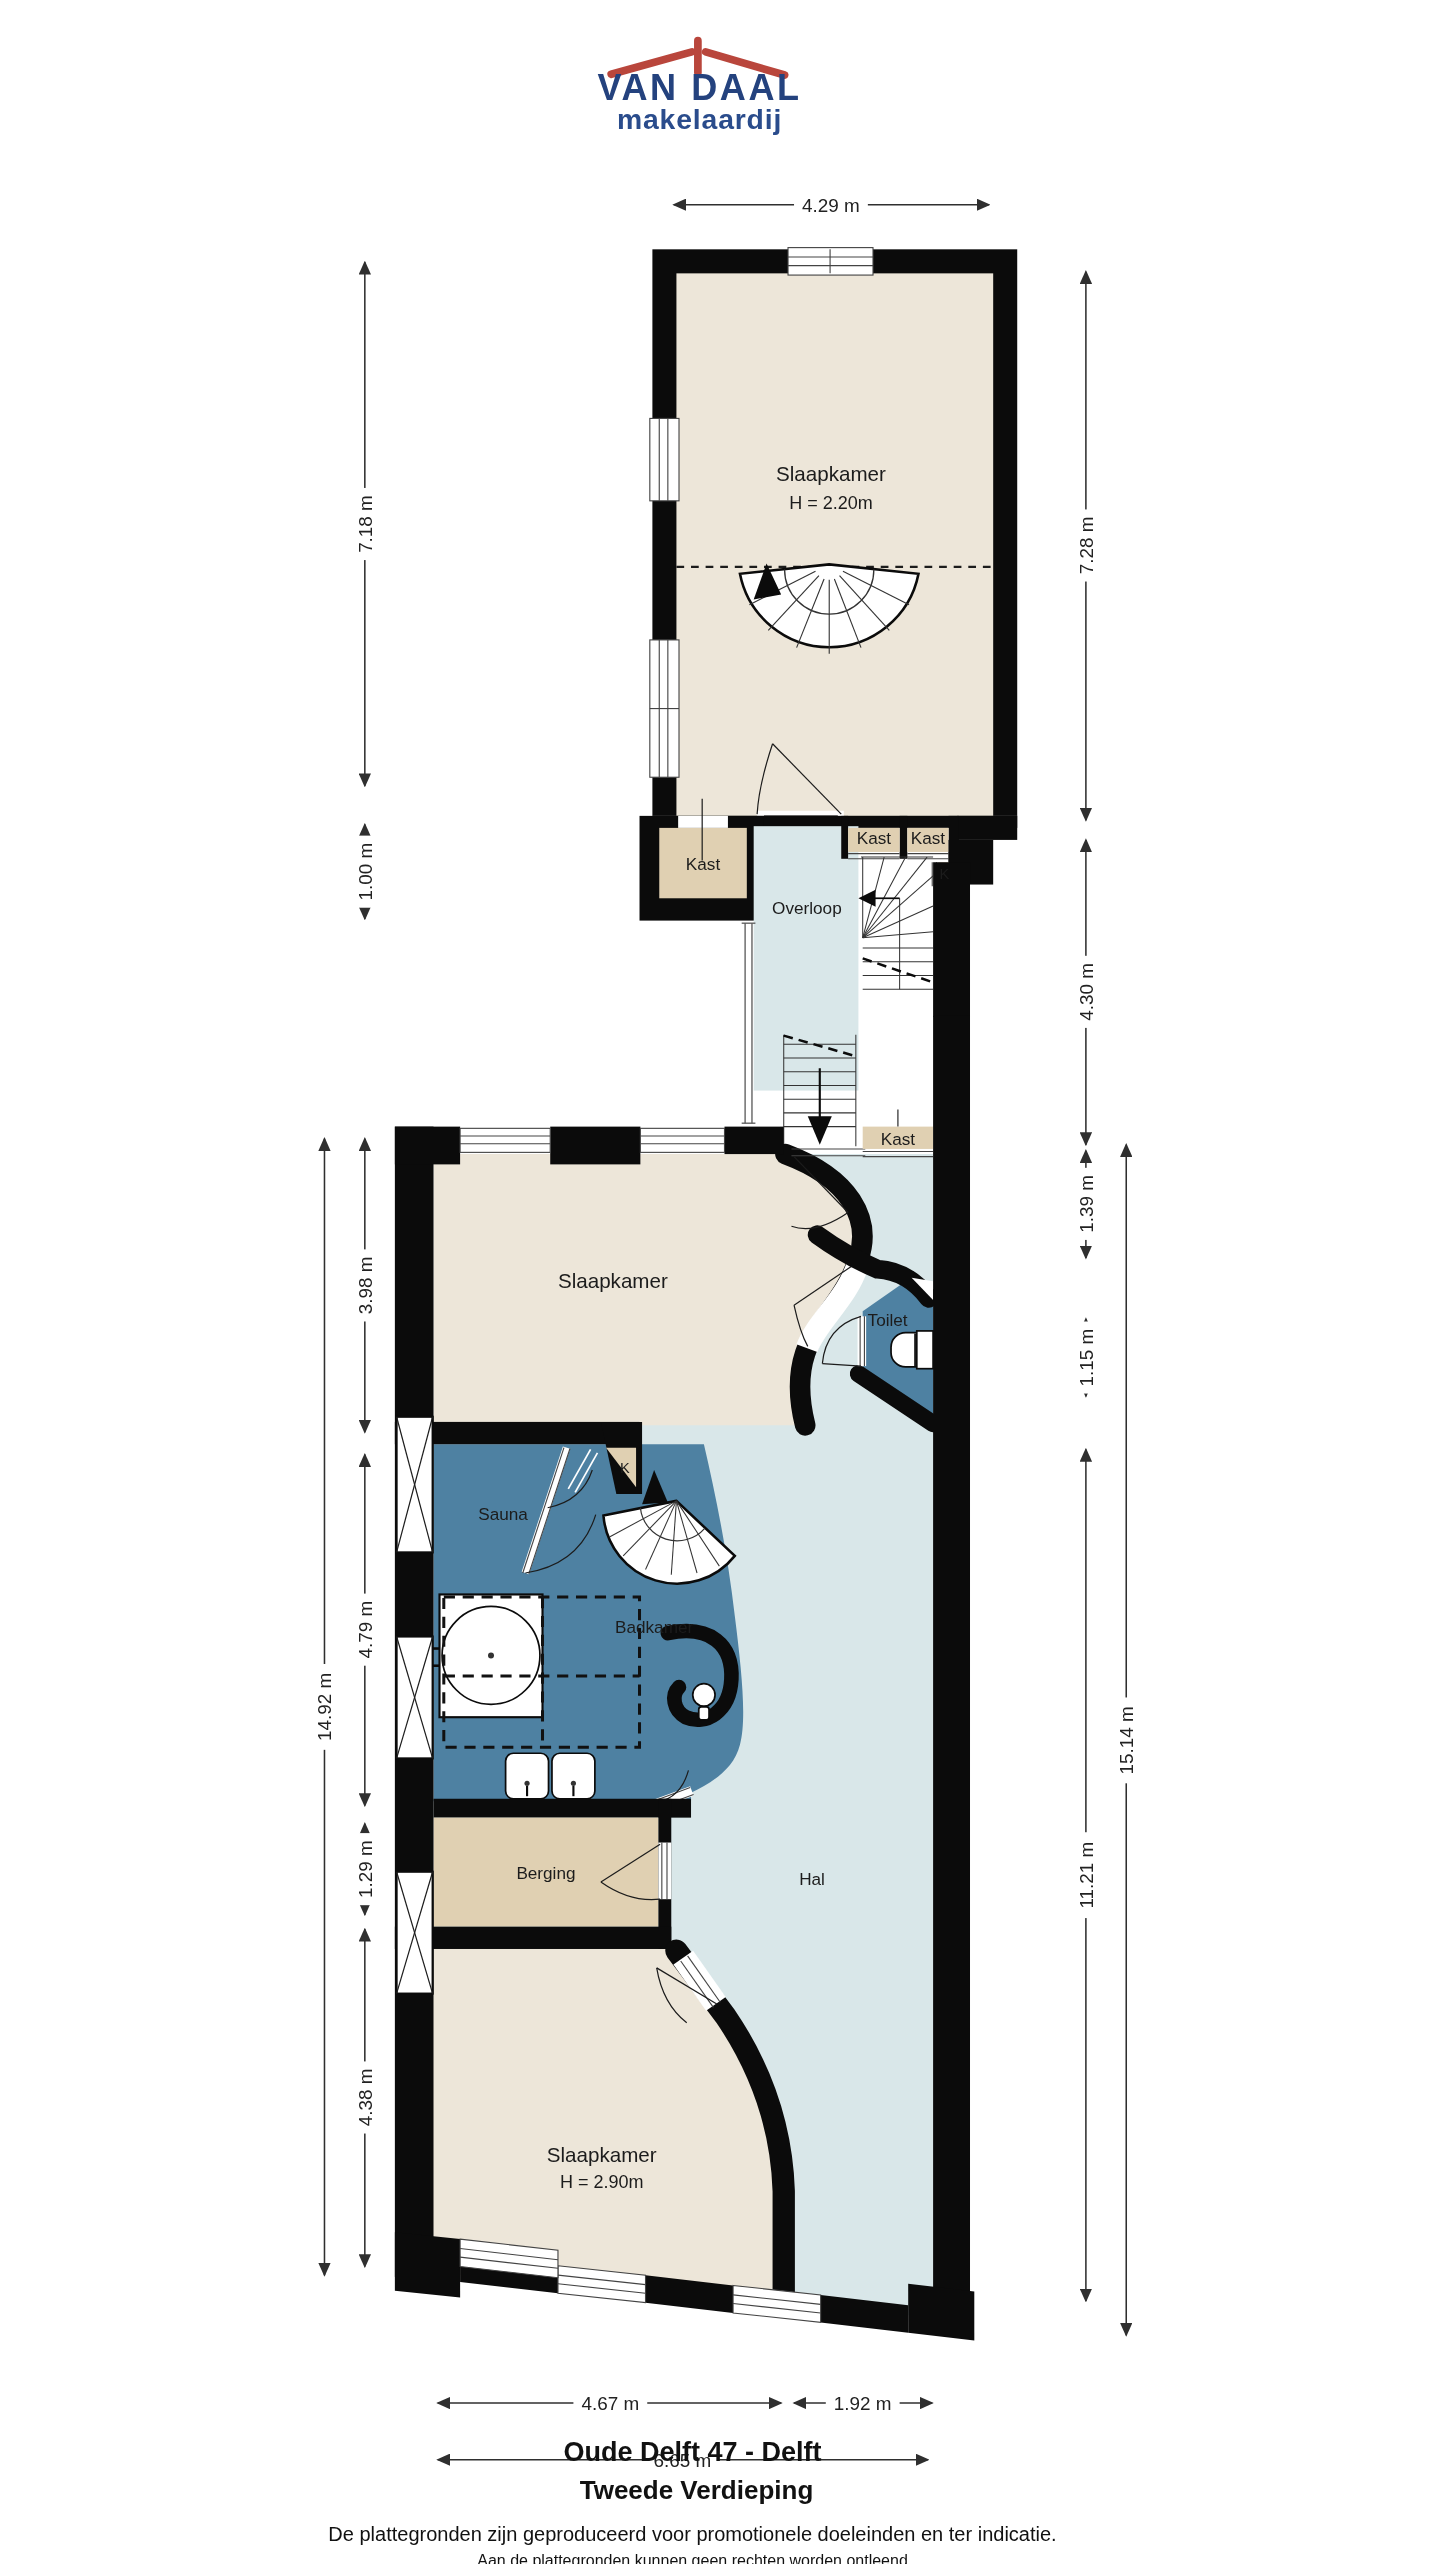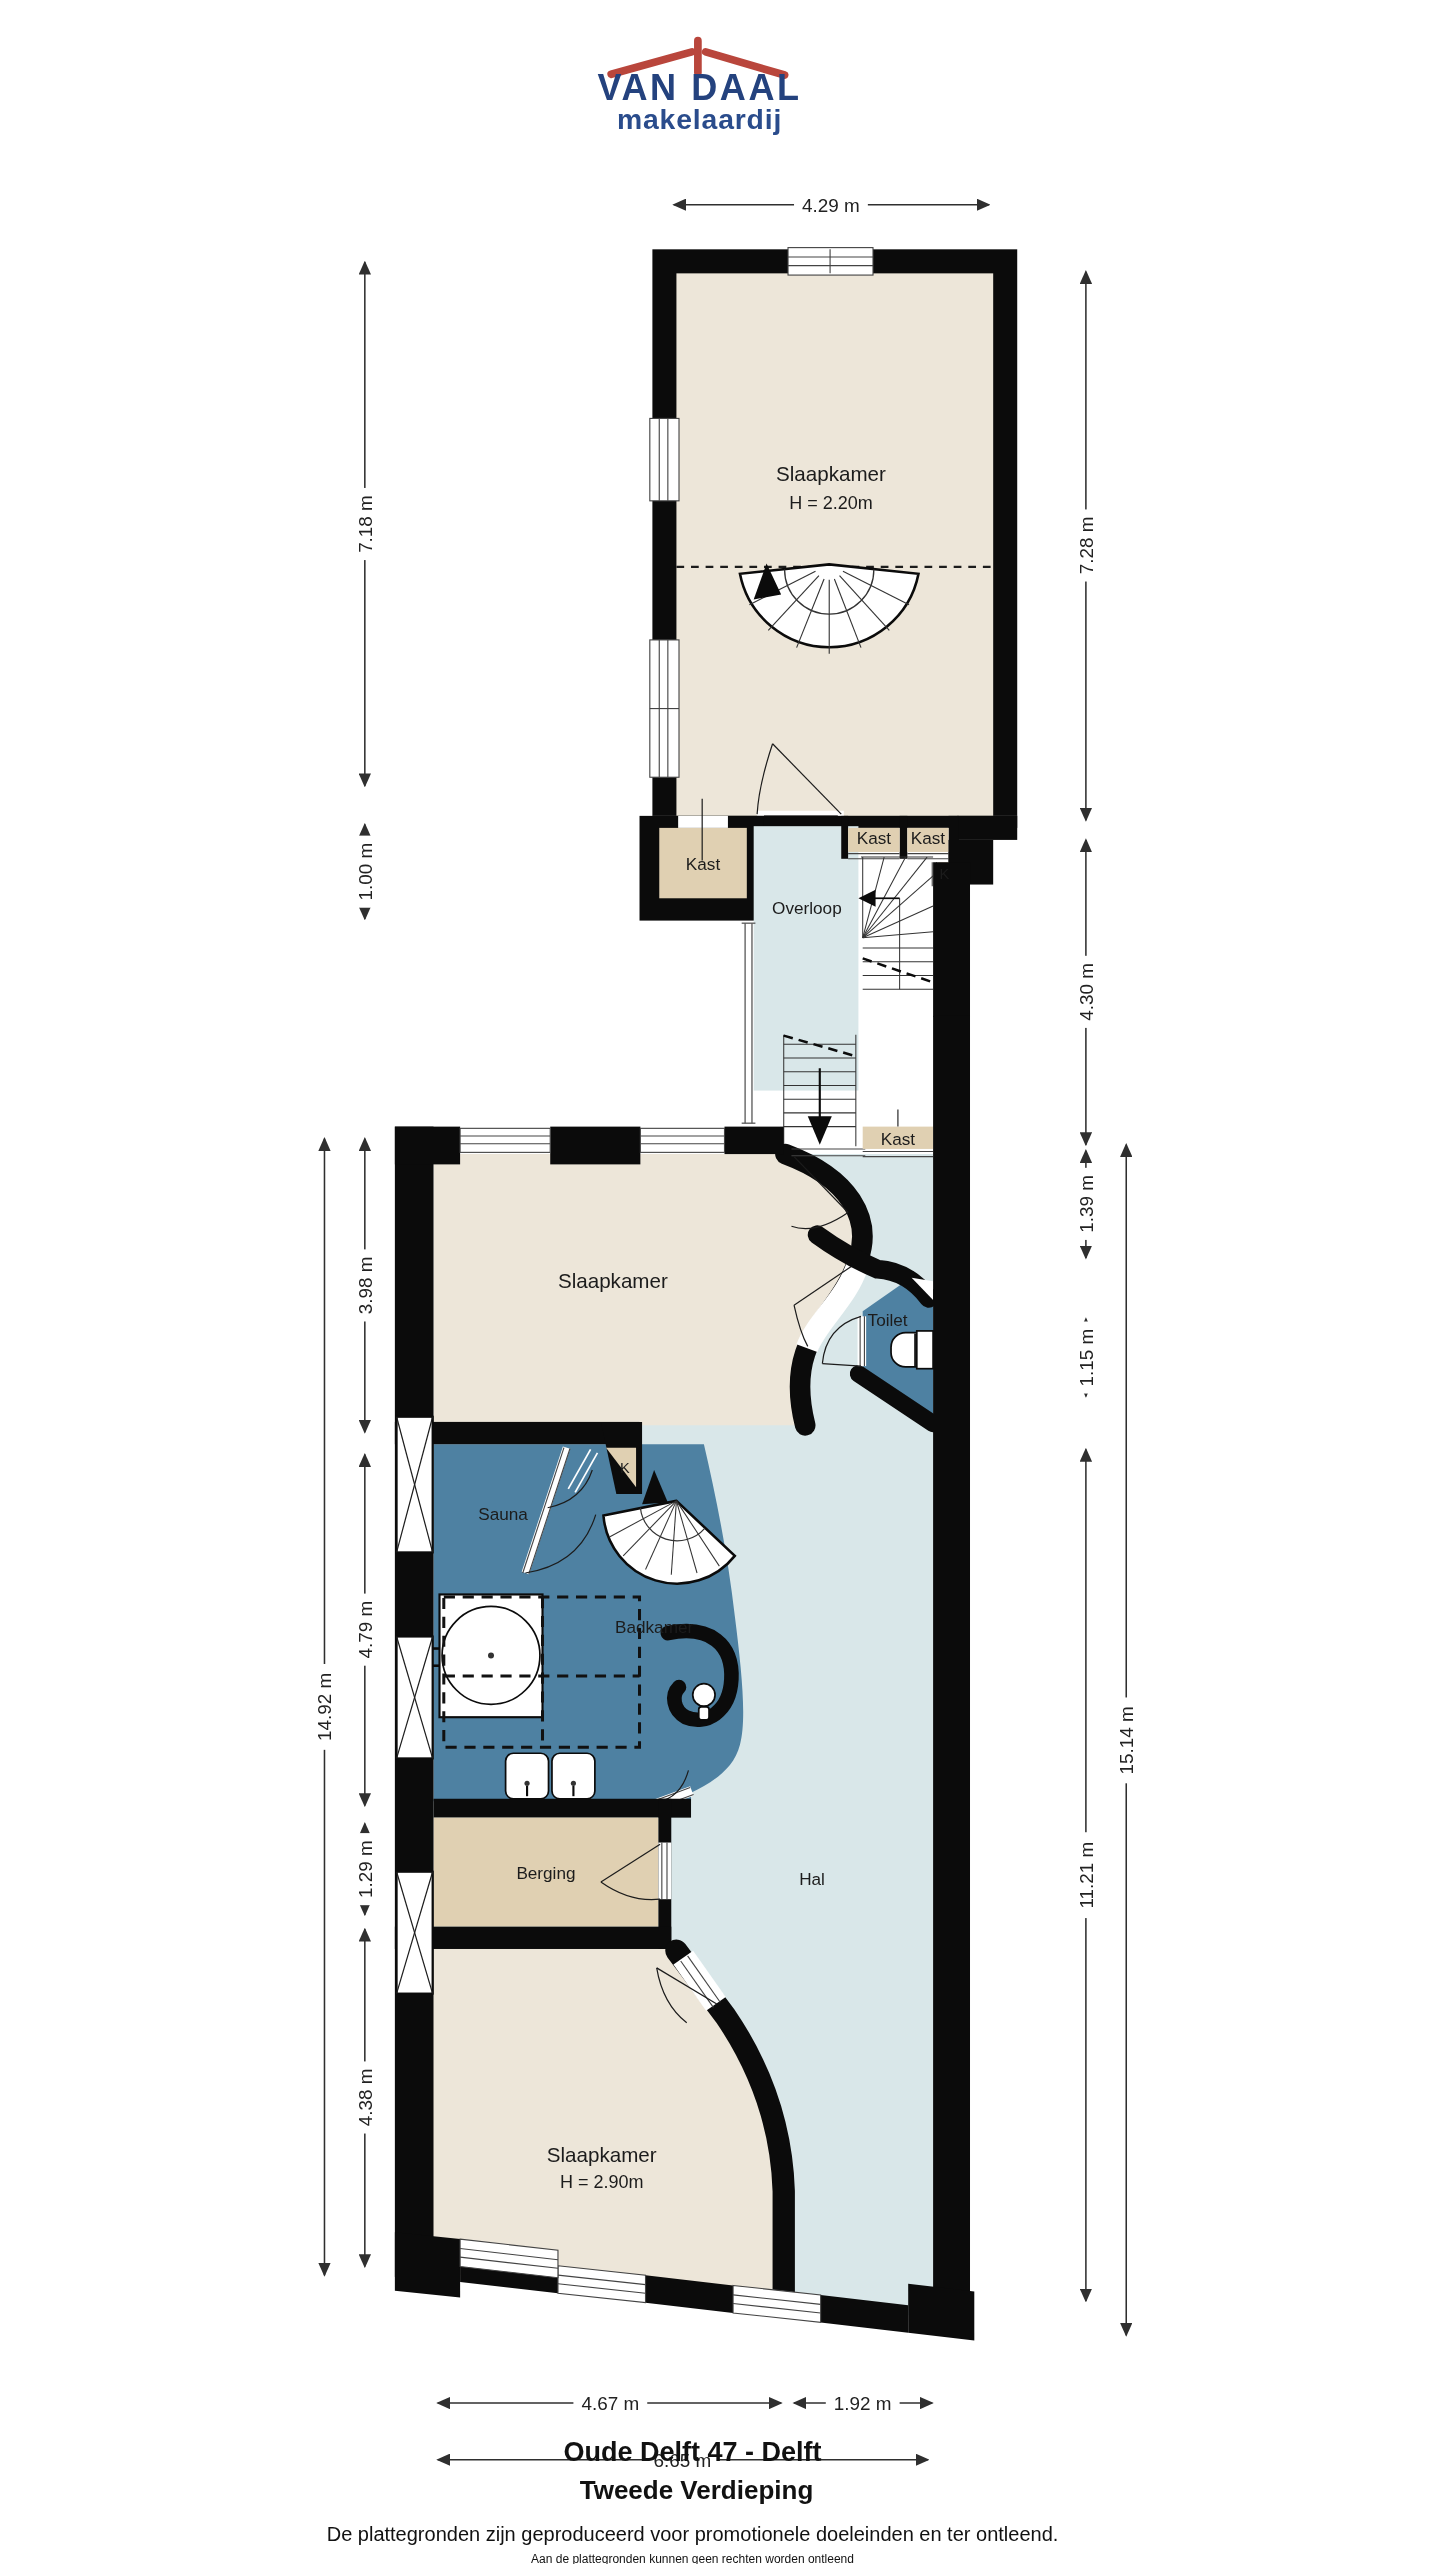--- a/index.html
+++ b/index.html
@@ -3,21 +3,21 @@
 <meta charset="utf-8">
 <style>
   html,body{margin:0;padding:0;background:#fff;}
   .page{position:relative;width:1449px;height:2564px;background:#fff;overflow:hidden;
         font-family:"Liberation Sans", sans-serif;}
   .plan-svg{position:absolute;left:0;top:0;width:1449px;height:2576px;}
   .caption{position:absolute;left:0;right:64px;text-align:center;color:#111;}
   .caption.address{top:2437px;font-size:27px;font-weight:bold;}
   .caption.floor{top:2475px;font-size:26px;font-weight:bold;padding-left:8px;}
   .caption.disc1{top:2523px;font-size:20px;}
-  .caption.disc2{top:2552px;font-size:12px;}
+  .caption.disc2{top:2552px;font-size:16px;}
   text{font-family:"Liberation Sans", sans-serif;fill:#1c1c1c;}
   .dimtxt{font-size:22px;fill:#222;}
   .roomtxt{font-size:24px;}
   .roomsub{font-size:21px;}
   .smalltxt{font-size:20px;}
   .tinytxt{font-size:17px;}
   .dimline{stroke:#2f2f2f;stroke-width:1.8;}
   .thin{stroke:#1c1c1c;stroke-width:1.4;fill:none;}
   .frame{stroke:#444;stroke-width:1.3;fill:none;}
   .wall{fill:#0b0b0b;}
@@ -472,17 +472,17 @@
     <rect class="white" x="962" y="2785" width="86" height="28"></rect>
     <text class="dimtxt" x="1005" y="2807" text-anchor="middle">1.92 m</text>
     <line class="dimline" x1="510" y1="2865" x2="1081" y2="2865" marker-start="url(#arr)" marker-end="url(#arr)"></line>
     <rect class="white" x="752" y="2851" width="86" height="28"></rect>
     <text class="dimtxt" x="795" y="2873" text-anchor="middle">6.65 m</text>
   </g>
 </svg>
 
 <div class="caption address">Oude Delft 47 - Delft</div>
 <div class="caption floor">Tweede Verdieping</div>
-<div class="caption disc1">De plattegronden zijn geproduceerd voor promotionele doeleinden en ter ontleend.</div>
+<div class="caption disc1">De plattegronden zijn geproduceerd voor promotionele doeleinden en ter indicatie.</div>
 <div class="caption disc2">Aan de plattegronden kunnen geen rechten worden ontleend</div>
 
 </div>
 
 
 </body></html>

